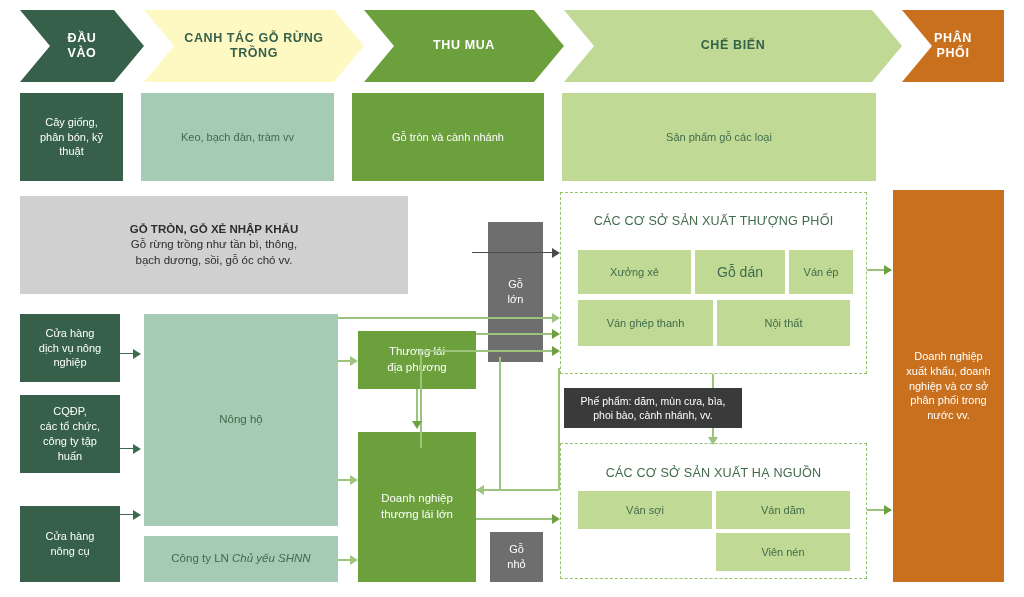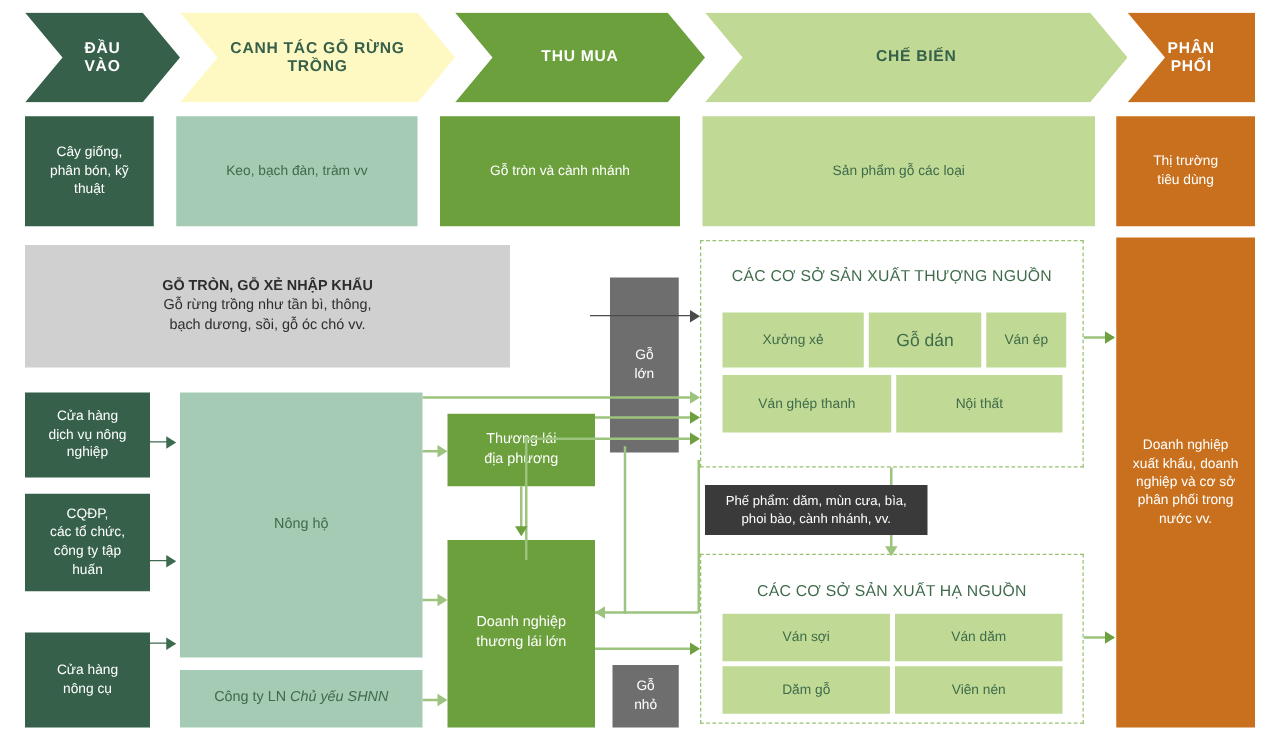--- a/index.html
+++ b/index.html
@@ -146,47 +146,41 @@
       <span>Gỗ tròn và cành nhánh</span>
     </div>
   </div>
 
   <div class="box" style="left:562px;top:93px;width:314px;height:88px;background:#c0da96;color:#3f6b4a;font-size:11px;">
     <div class="t">
       <span>Sản phẩm gỗ các loại</span>
     </div>
   </div>
 
-  <div class="box" style="left:893px;top:93px;width:111px;height:88px;background:#c8701d;color:#fff;font-size:11px;">
-    <div class="t">
-      <span>Thị trường</span><br>
-      <span>tiêu dùng</span>
-    </div>
-  </div>
 
   <div class="box" style="left:20px;top:196px;width:388px;height:98px;background:#d0d0d0;color:#2d2d2d;font-size:11.5px;">
     <div class="t">
       <strong>GỖ TRÒN, GỖ XẺ NHẬP KHẨU</strong><br>
       <span>Gỗ rừng trồng như tần bì, thông,</span><br>
       <span>bạch dương, sồi, gỗ óc chó vv.</span>
     </div>
   </div>
 
   <div class="box" style="left:893px;top:190px;width:111px;height:392px;background:#c8701d;color:#fff;font-size:11px;">
     <div class="t">
       <span>Doanh nghiệp</span><br>
       <span>xuất khẩu, doanh</span><br>
       <span>nghiệp và cơ sở</span><br>
       <span>phân phối trong</span><br>
       <span>nước vv.</span>
     </div>
   </div>
 
   <div class="dashed" style="left:560px;top:192px;width:307px;height:182px;"></div>
-  <div class="grp-title" style="left:560px;top:214px;width:307px;">CÁC CƠ SỞ SẢN XUẤT THƯỢNG NGUỒN</div>
+  <div class="grp-title" style="left:560px;top:214px;width:307px;">CÁC CƠ SỞ SẢN XUẤT THƯỢNG PHỐI</div>
 
   <div class="box" style="left:578px;top:250px;width:113px;height:44px;background:#c0da96;color:#3f6b4a;font-size:11px;">
     <div class="t"><span>Xưởng xẻ</span></div>
   </div>
   <div class="box" style="left:695px;top:250px;width:90px;height:44px;background:#c0da96;color:#3f6b4a;font-size:14px;">
     <div class="t"><span>Gỗ dán</span></div>
   </div>
   <div class="box" style="left:789px;top:250px;width:64px;height:44px;background:#c0da96;color:#3f6b4a;font-size:11px;">
     <div class="t"><span>Ván ép</span></div>
   </div>
@@ -198,23 +192,20 @@
   </div>
 
   <div class="dashed" style="left:560px;top:443px;width:307px;height:136px;"></div>
   <div class="grp-title" style="left:560px;top:466px;width:307px;">CÁC CƠ SỞ SẢN XUẤT HẠ NGUỒN</div>
 
   <div class="box" style="left:578px;top:491px;width:134px;height:38px;background:#c0da96;color:#3f6b4a;font-size:11px;">
     <div class="t"><span>Ván sợi</span></div>
   </div>
   <div class="box" style="left:716px;top:491px;width:134px;height:38px;background:#c0da96;color:#3f6b4a;font-size:11px;">
     <div class="t"><span>Ván dăm</span></div>
-  </div>
-  <div class="box" style="left:578px;top:533px;width:134px;height:38px;background:#c0da96;color:#3f6b4a;font-size:11px;">
-    <div class="t"><span>Dăm gỗ</span></div>
   </div>
   <div class="box" style="left:716px;top:533px;width:134px;height:38px;background:#c0da96;color:#3f6b4a;font-size:11px;">
     <div class="t"><span>Viên nén</span></div>
   </div>
 
   <div class="box" style="left:564px;top:388px;width:178px;height:40px;background:#3a3a3a;color:#fff;font-size:10.5px;">
     <div class="t">
       <span>Phế phẩm: dăm, mùn cưa, bìa,</span><br>
       <span>phoi bào, cành nhánh, vv.</span>
     </div>

